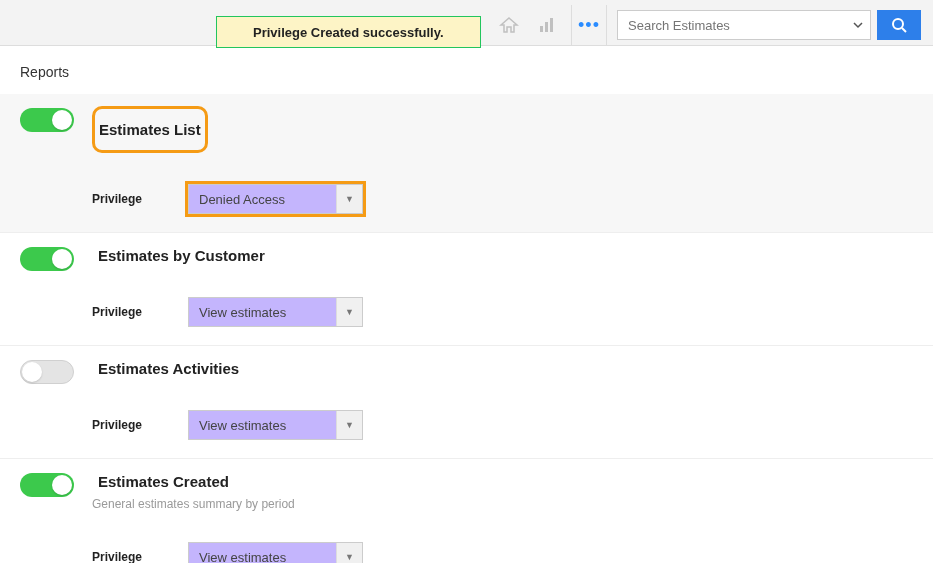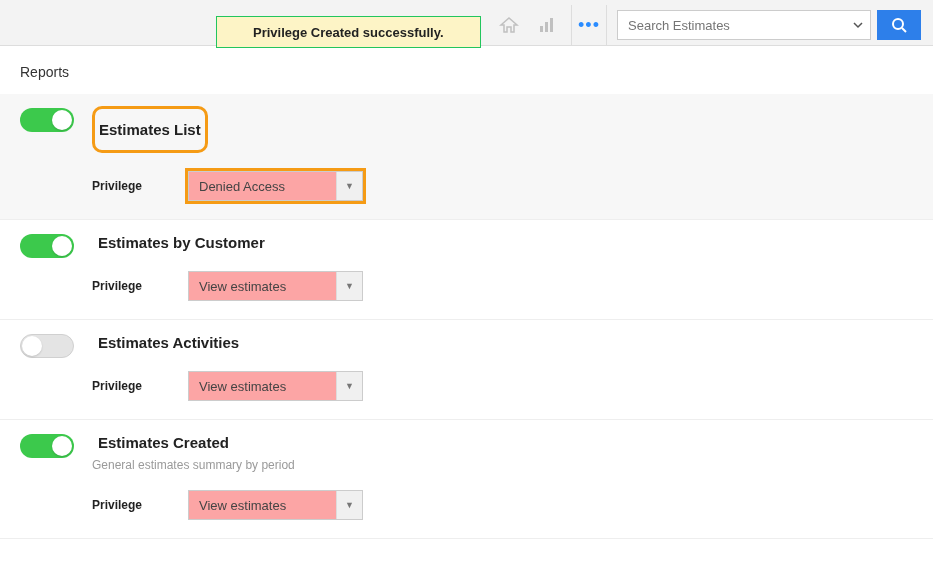--- a/index.html
+++ b/index.html
@@ -146,33 +146,33 @@
     padding: 12px 4px;
   }
   .report-desc {
     font-size: 12px;
     color: #9a9a9a;
     margin-top: 5px;
   }
   .priv-row {
     display: flex;
     align-items: center;
-    margin-top: 18px;
+    margin-top: 31px;
   }
   .priv-label {
     font-size: 12px;
     font-weight: bold;
     color: #222;
     width: 96px;
   }
   .select {
     width: 175px;
     height: 30px;
     border: 1px solid #ccc;
-    background: #fca5a5;
+    background: #c4b5fd;
     display: flex;
     align-items: center;
     cursor: pointer;
   }
   .select.highlighted {
     outline: 3px solid #f59b15;
   }
   .select-text {
     flex: 1;
     padding: 0 10px;

